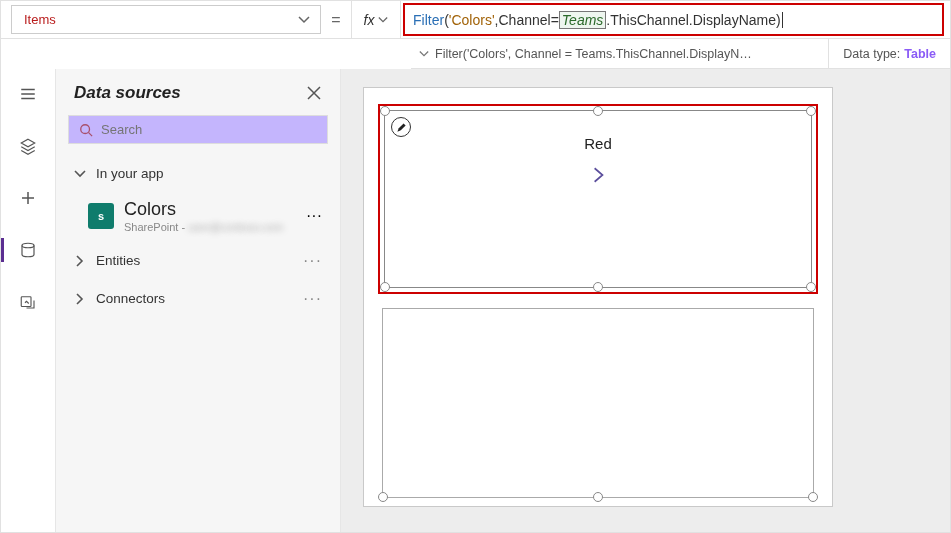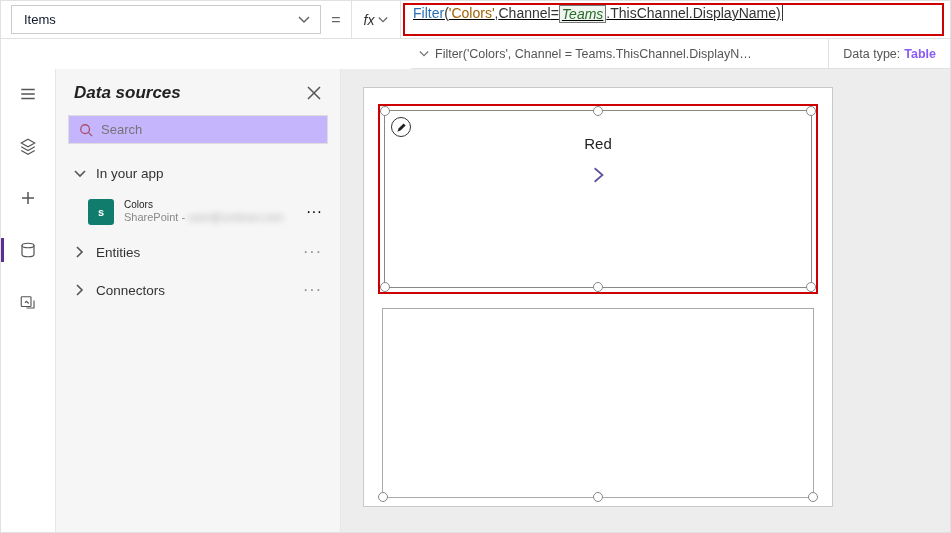--- a/index.html
+++ b/index.html
@@ -1,26 +1,26 @@
 <!DOCTYPE html>
 <html><head>
 <meta charset="utf-8">
 <style>
   * { box-sizing: border-box; margin: 0; padding: 0; font-family: "Segoe UI", Arial, sans-serif; }
   body { background: #ffffff; width: 951px; height: 533px; overflow: hidden; position: relative; border: 1px solid #e1e1e1;}
 
   
   .top-row { display:flex; align-items:stretch; height: 38px; border-bottom:1px solid #e1e1e1; }
-  .prop-dropdown { width: 310px; display:flex; align-items:center; padding: 0 10px 0 12px; border:1px solid #ccc; margin:4px 0 4px 10px; background:#fff; font-size:13px; color:#0f172a; }
+  .prop-dropdown { width: 310px; display:flex; align-items:center; padding: 0 10px 0 12px; border:1px solid #ccc; margin:4px 0 4px 10px; background:#fff; font-size:13px; color:#b91c1c; }
   .prop-dropdown .spacer { flex:1; }
   .prop-dropdown svg { width:12px; height:12px; }
   .equals { width:30px; display:flex; align-items:center; justify-content:center; font-size:16px; color:#666; }
   .fx-block { width:50px; display:flex; align-items:center; justify-content:center; border-left:1px solid #e1e1e1; border-right:1px solid #e1e1e1; font-style:italic; color:#333; font-size:14px; gap:4px; }
   .fx-block svg { width:10px; height:10px; }
-  .formula-bar { flex:1; display:flex; align-items:flex-start; padding:0 8px; font-family: Consolas, monospace; font-size:14px; border:2px solid #c00; margin:2px 6px 2px 2px;text-decoration:underline; }
+  .formula-bar { flex:1; display:flex; align-items:center; padding:0 8px; font-family: Consolas, monospace; font-size:14px; border:2px solid #c00; margin:2px 6px 2px 2px; }
   .tok-fn { color:#2a6fb5; }
   .tok-str { color:#a16207; }
   .tok-var-box { border:1px solid #777; padding:0 2px; background:#eef6ef; font-style:italic; color:#2b6a2b; }
   .tok-plain { color:#333; }
   .cursor-bar { display:inline-block; width:0; border-right:1px solid #333; height:16px; vertical-align:middle; margin-left:1px;}
 
   
   .info-row { display:flex; align-items:center; height:30px; border-bottom:1px solid #e1e1e1; font-size:12.5px; color:#555; margin-left:410px; }
   .info-left { flex:1; display:flex; align-items:center; gap:6px; padding-left:8px; overflow:hidden; white-space:nowrap; }
   .info-left svg { width:10px; height:10px; flex-shrink:0; }
@@ -43,21 +43,21 @@
   .search-box { display:flex; align-items:center; gap:8px; background:#c4b5fd; border:1px solid #ddd; padding:6px 10px; margin-bottom:12px; }
   .search-box svg { width:14px; height:14px; color:#a84f6b; }
   .search-box input { border:none; outline:none; flex:1; font-size:13px; color:#666; background:transparent;}
   .tree-row { display:flex; align-items:center; gap:10px; padding:10px 6px; font-size:13.5px; color:#333; }
   .tree-row .arrow { width:12px; height:12px; }
   .tree-row .trail { flex:1; }
   .tree-row .more { color:#888; font-size:16px; letter-spacing:1px;}
   .ds-item { display:flex; align-items:center; gap:10px; padding:8px 6px 8px 20px; }
   .ds-icon { width:26px; height:26px; background:#0f7c6c; border-radius:3px; display:flex; align-items:center; justify-content:center; color:#fff; font-size:11px; font-weight:600;}
   .ds-text { flex:1; line-height:1.2; }
-  .ds-text .title { font-size:10px; color:#222; }
+  .ds-text .title { font-size:18px; color:#222; }
   .ds-text .sub { font-size:11px; color:#888; }
   .blur { color:transparent; text-shadow: 0 0 6px #aaa; }
 
   
   .canvas-wrap { flex:1; background:#ededed; display:flex; align-items:flex-start; justify-content:flex-start; padding:18px 22px; }
   .phone-canvas { width:470px; height:420px; background:#fff; border:1px solid #c9c9c9; position:relative; }
   .gallery-outline { position:absolute; left:14px; top:16px; right:14px; height:190px; border:2px solid #c00; }
   .gallery-sel { position:absolute; left:4px; top:4px; right:4px; bottom:4px; border:1px solid #888; }
   .sel-box { position:absolute; left:18px; right:18px; bottom:8px; height:190px; border:1px solid #aaa; }
   .handle { position:absolute; width:10px; height:10px; background:#fff; border:1px solid #888; border-radius:50%; }

